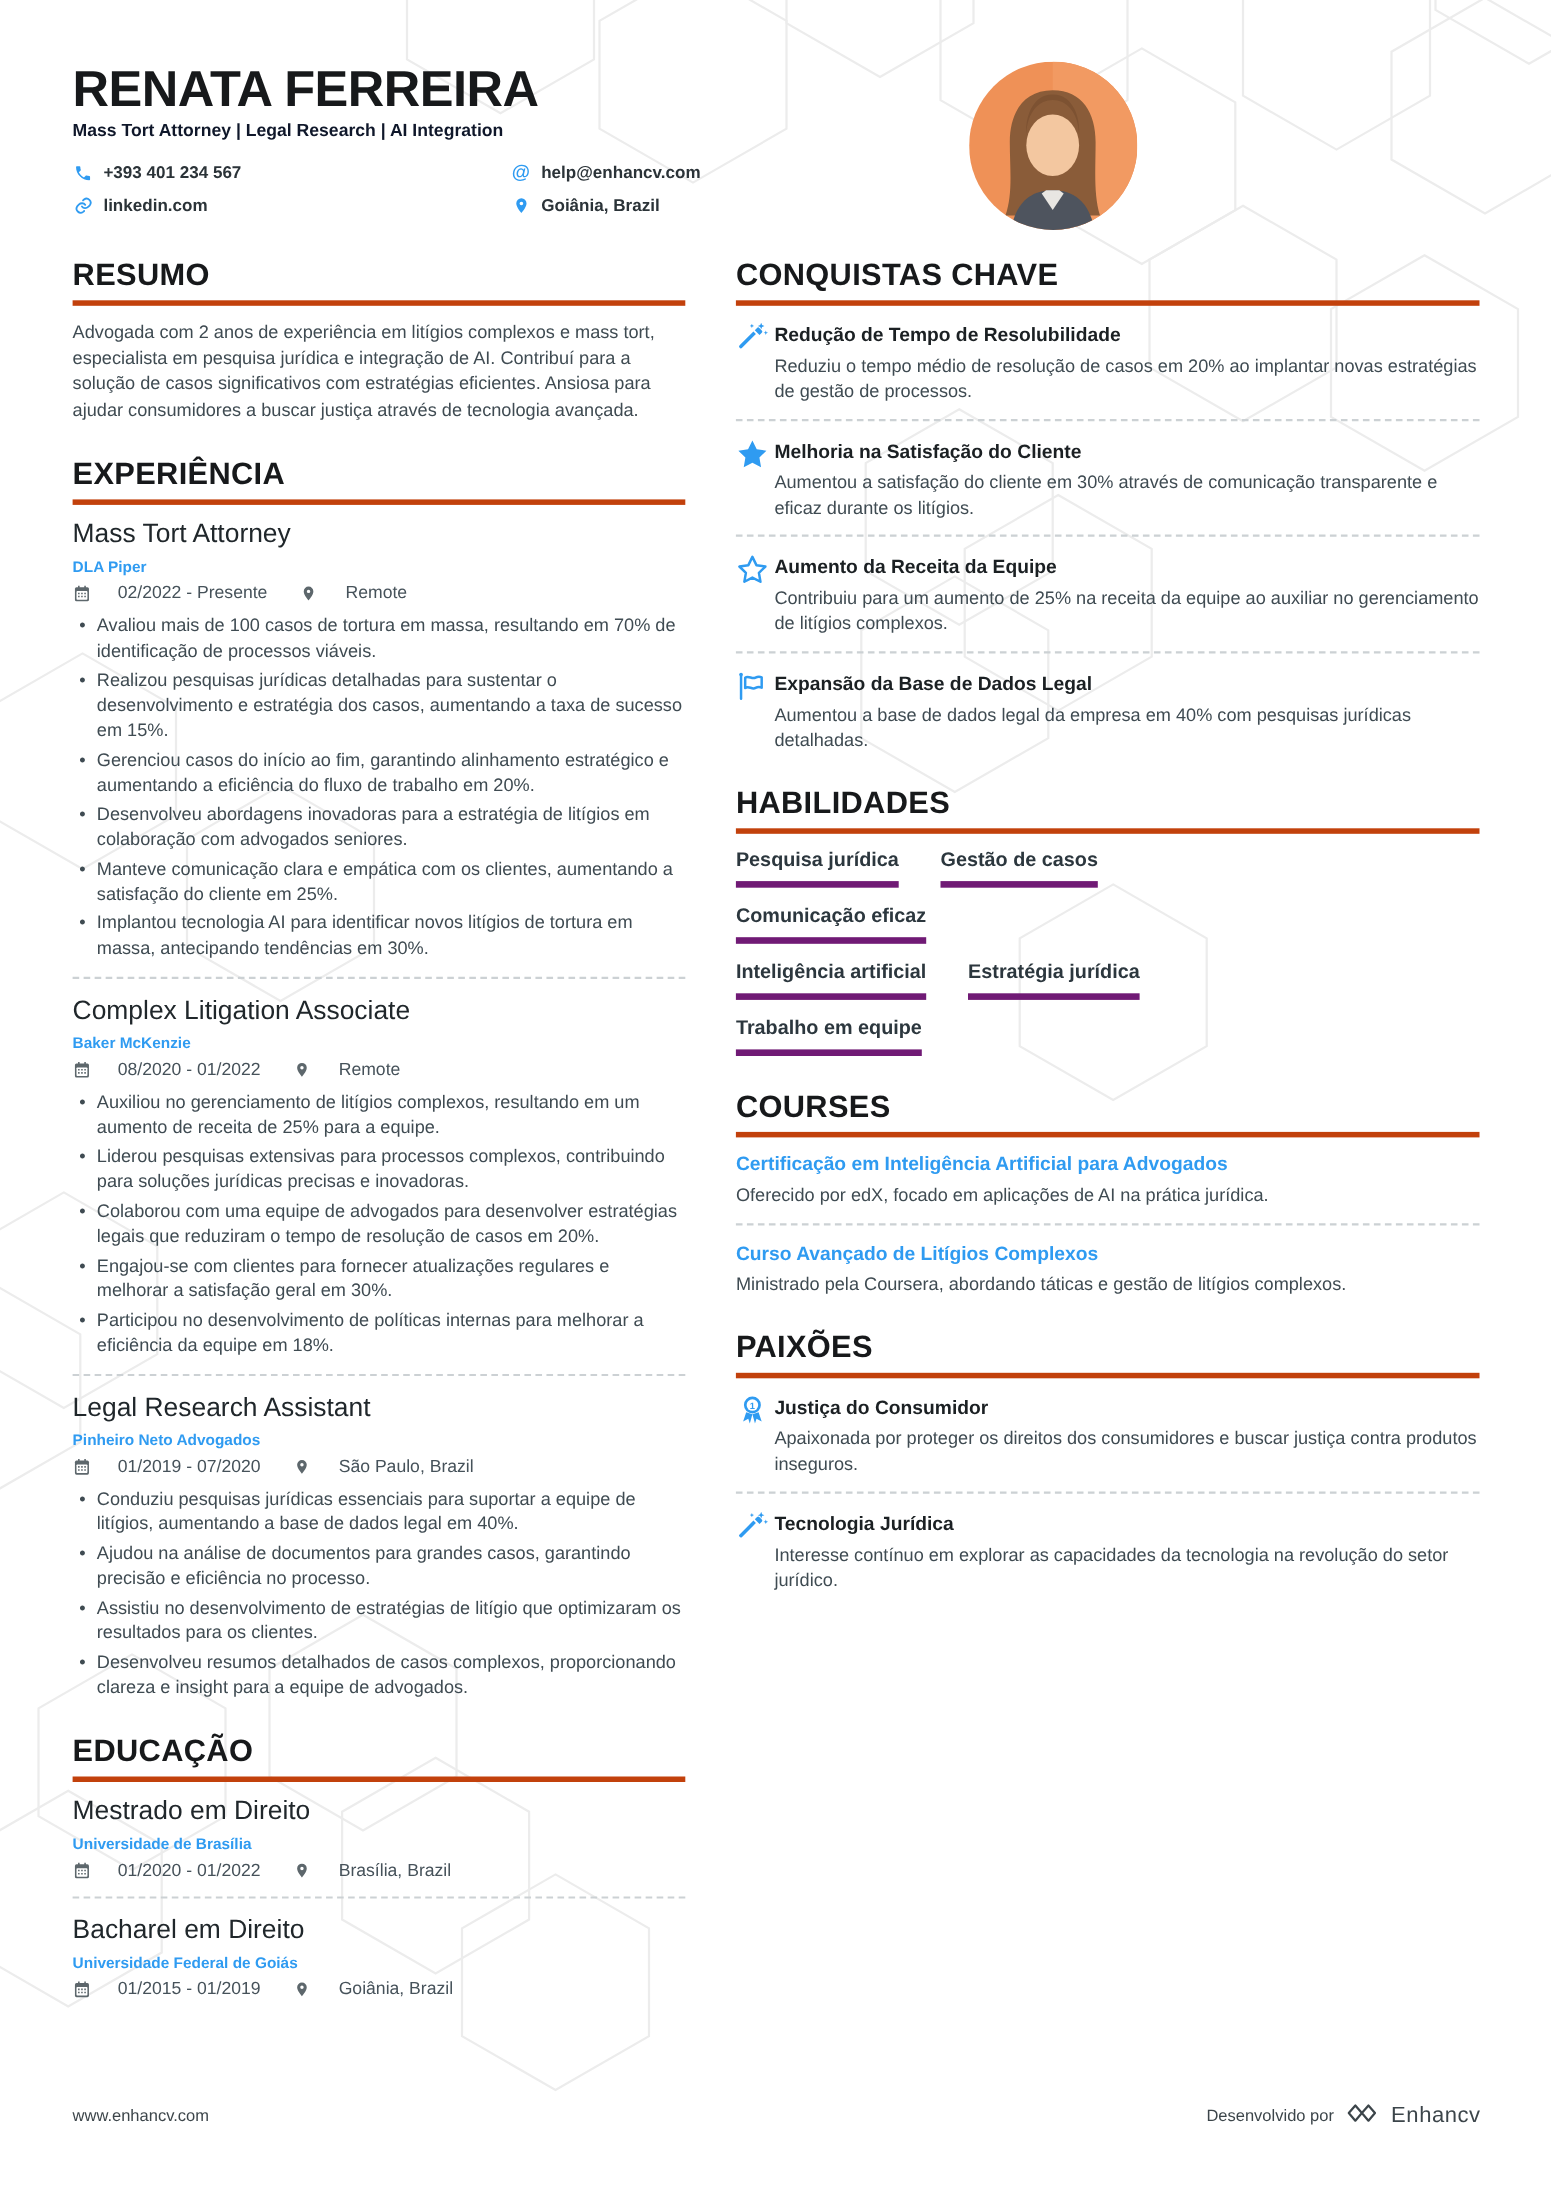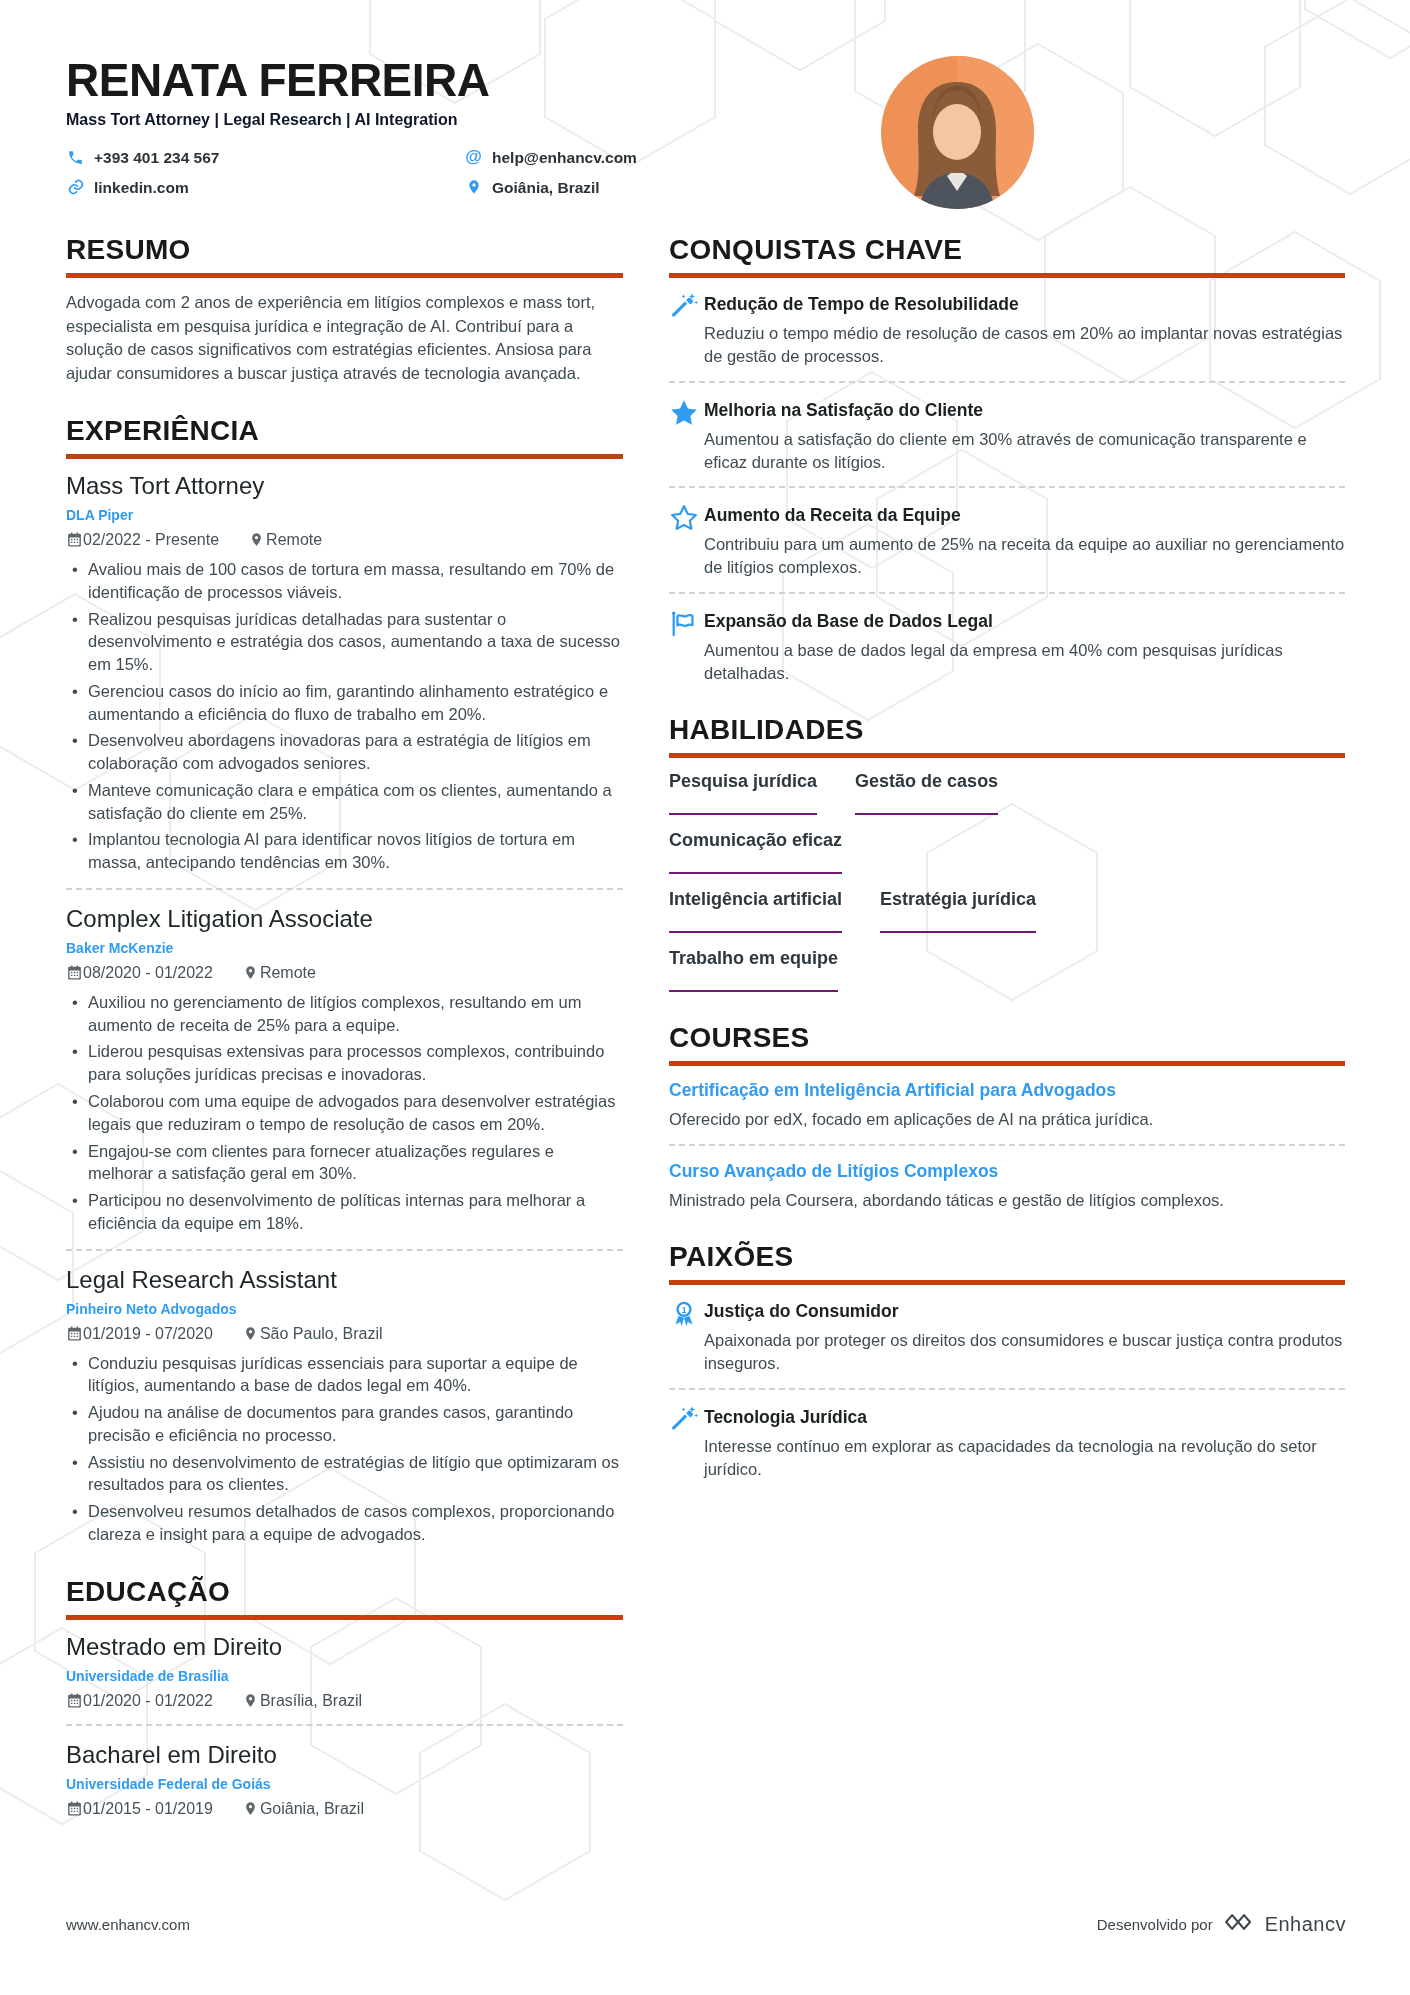--- a/index.html
+++ b/index.html
@@ -29,38 +29,38 @@
   .sec-head { font-size:28px; font-weight:bold; color:#17191b; letter-spacing:0.3px;
               padding-bottom:7px; border-bottom:5px solid #c2410c; margin-bottom:13px; }
   section { margin-bottom:30px; }
 
   .body-text { font-size:16.5px; line-height:1.42; color:#3f4b52; }
 
   
   .job-title { font-size:24px; color:#20272b; font-weight:normal; }
   .job-company { font-size:14px; font-weight:bold; color:#2f9bf1; margin:7px 0 8px; }
   .job-meta { display:flex; align-items:center; gap:30px; font-size:16px; color:#46525a; margin-bottom:9px; }
-  .meta-item { display:flex; align-items:center; gap:0; }
+  .meta-item { display:flex; align-items:center; gap:24px; }
   .meta-item .micon { width:17px; height:17px; flex:none; }
   ul.bullets { list-style:none; }
   ul.bullets li { position:relative; padding-left:22px; font-size:16.5px; line-height:1.38; color:#3f4b52; margin-bottom:4px; }
   ul.bullets li::before { content:"•"; position:absolute; left:6px; top:0; color:#3f4b52; }
   .dashed { border:none; border-top:2px dashed #ccd1d4; margin:14px 0 15px; }
   .edu-entry .job-meta { margin-bottom:4px; }
 
   
   .ach { display:flex; gap:5px; }
   .ach-icon { width:30px; flex:none; padding-top:1px; }
   .ach-title { font-size:17.5px; font-weight:bold; color:#1b2023; margin-bottom:7px; padding-top:3px; }
   .ach-text { font-size:16.5px; line-height:1.38; color:#3f4b52; }
   .ach-sep { border:none; border-top:2px dashed #ccd1d4; margin:13px 0 14px; }
 
   
   .skill-row { display:flex; gap:38px; margin-bottom:15px; }
-  .skill { font-size:18px; font-weight:bold; color:#2c373e; padding-bottom:21px; border-bottom:2px solid #701a75; }
+  .skill { font-size:18px; font-weight:bold; color:#2c373e; padding-bottom:9px; border-bottom:6px solid #701a75; }
 
   
   .course-title { font-size:17.5px; font-weight:bold; color:#2f9bf1; line-height:1.3; margin-bottom:6px; }
   .course-text { font-size:16.5px; line-height:1.38; color:#3f4b52; }
 
   
   .footer { position:absolute; left:66px; right:64px; bottom:58px; display:flex; justify-content:space-between; align-items:center; }
   .footer-url { font-size:15px; color:#3c454a; }
   .powered { display:flex; align-items:center; gap:9px; }
   .powered-label { font-size:15px; color:#3c454a; }

